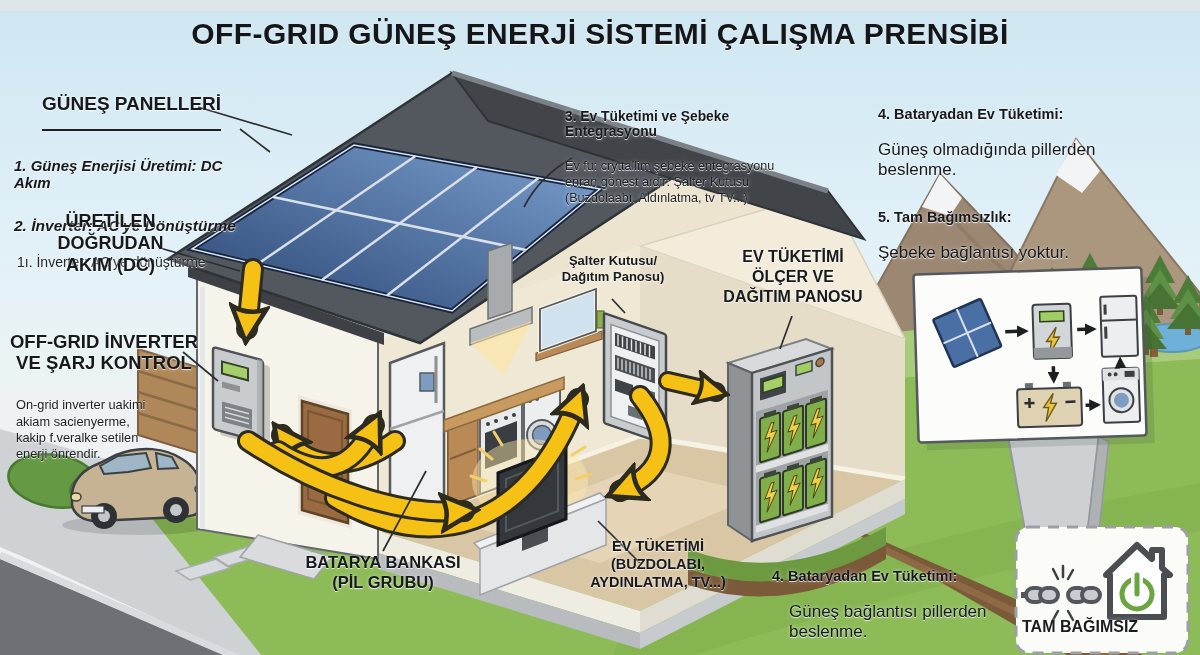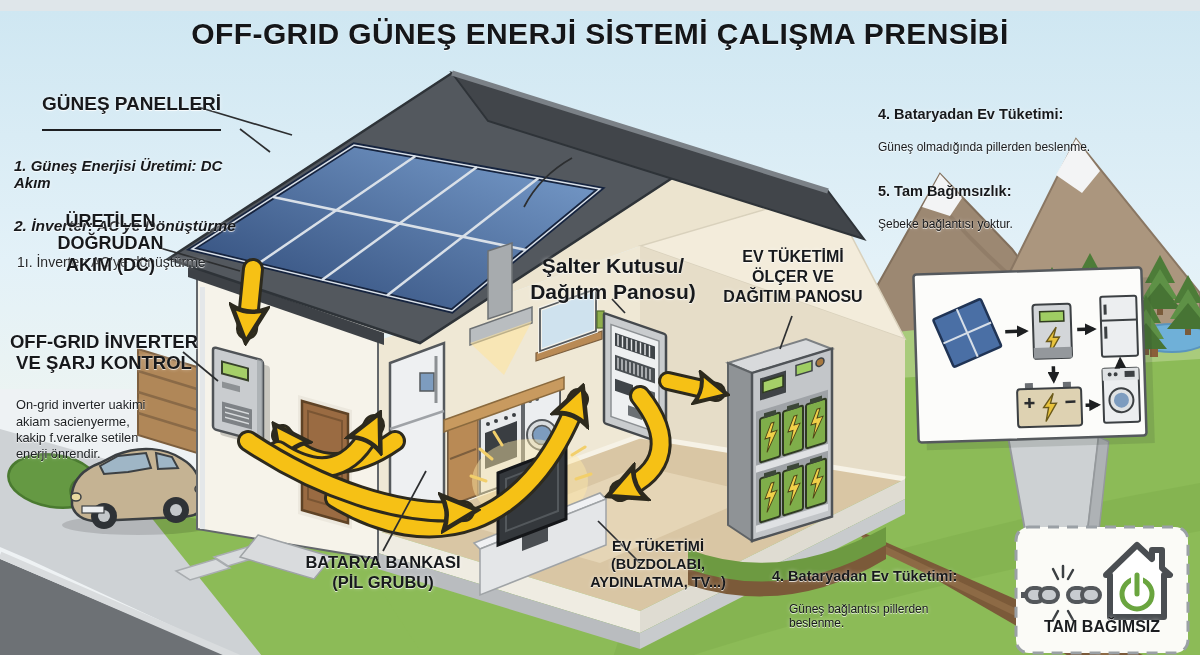--- a/index.html
+++ b/index.html
@@ -22,27 +22,27 @@
   .dc-block{left:28px;top:200px;width:165px;text-align:center;font-size:18px;font-weight:800;line-height:1.22;}
   .inv-block{left:6px;top:303px;width:196px;}
   .inv-heading{text-align:center;font-size:18.5px;font-weight:800;line-height:1.12;}
   .inv-body{margin:6px 0 0 10px;font-size:12.8px;line-height:1.26;font-weight:400;color:#1d2023;}
   .step3-block{left:565px;top:80px;width:258px;}
   .step3-heading{font-size:13.8px;font-weight:800;}
   .step3-body{font-size:12.6px;line-height:1.28;margin-top:1px;color:#1d2023;}
   .stepsT{left:878px;top:77px;width:292px;}
   .stepsB{left:772px;top:539px;width:248px;}
   .s-h{font-size:14.5px;font-weight:800;}
-  .s-b{font-size:12px;margin:0 0 11px 0;color:#17191c;}
+  .s-b{font-size:17px;margin:0 0 11px 0;color:#17191c;}
   .stepsB .s-b{padding-left:17px;margin-bottom:9px;}
-  .breaker-lbl{left:528px;top:242px;width:170px;text-align:center;font-size:21px;font-weight:800;line-height:1.25;}
+  .breaker-lbl{left:528px;top:242px;width:170px;text-align:center;font-size:13px;font-weight:800;line-height:1.25;}
   .meter-lbl{left:703px;top:236px;width:180px;text-align:center;font-size:16px;font-weight:800;line-height:1.26;}
   .batt-lbl{left:288px;top:542px;width:190px;text-align:center;font-size:16.5px;font-weight:800;line-height:1.2;}
   .home-lbl{left:572px;top:526px;width:172px;text-align:center;font-size:14.5px;font-weight:800;line-height:1.25;}
-  .badge-lbl{left:1022px;top:607px;width:160px;text-align:center;font-size:16px;font-weight:800;color:#1a1c1f;}
+  .badge-lbl{left:1022px;top:607px;width:160px;text-align:left;font-size:16px;font-weight:800;color:#1a1c1f;}
 </style>
 </head>
 <body>
 
 <div class="stage">
 
 <svg class="scene" width="1200" height="655" viewBox="0 0 1200 655">
   <defs>
     <linearGradient id="panelGrad" x1="0" y1="1" x2="1" y2="0">
       <stop offset="0" stop-color="#2c4775"></stop>
@@ -452,20 +452,26 @@
 
 <div class="lbl inv-block">
   <div class="inv-heading">OFF-GRID İNVERTER
 VE ŞARJ KONTROL</div>
   <div class="inv-body">On-grid inverter uakimi
 akiam sacienyerme,
 kakip f.veralke setilen
 enerji önrendir.</div>
 </div>
 
+<div class="lbl step3-block">
+  <div class="step3-heading">3. Ev Tüketimi ve Şebeke Entegrasyonu</div>
+  <div class="step3-body">Ev fu: cryttallim şebeke entegrasyonu
+enran gönest aıdir: Şalter Kutusu
+(Buzdolaabı, Aldınlatma, tv TV...)</div>
+</div>
 
 <div class="lbl stepsT">
   <div class="s-h">4. Bataryadan Ev Tüketimi:</div>
   <div class="s-b">Güneş olmadığında pillerden beslenme.</div>
   <div class="s-h">5. Tam Bağımsızlık:</div>
   <div class="s-b">Şebeke bağlantısı yoktur.</div>
 </div>
 
 <div class="lbl breaker-lbl">Şalter Kutusu/
 Dağıtım Panosu)</div>

